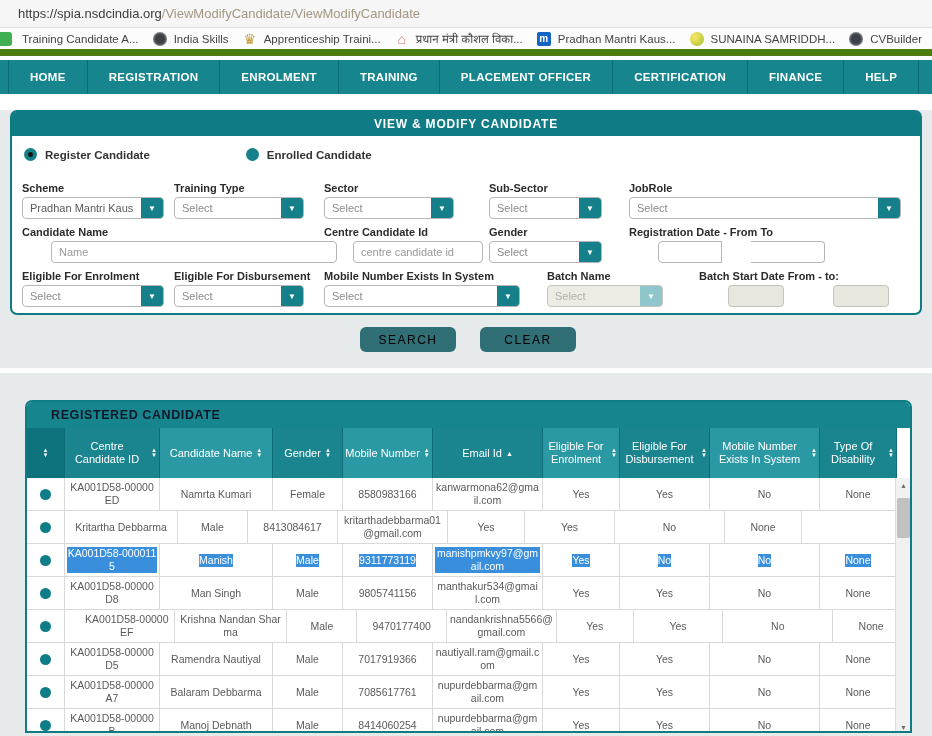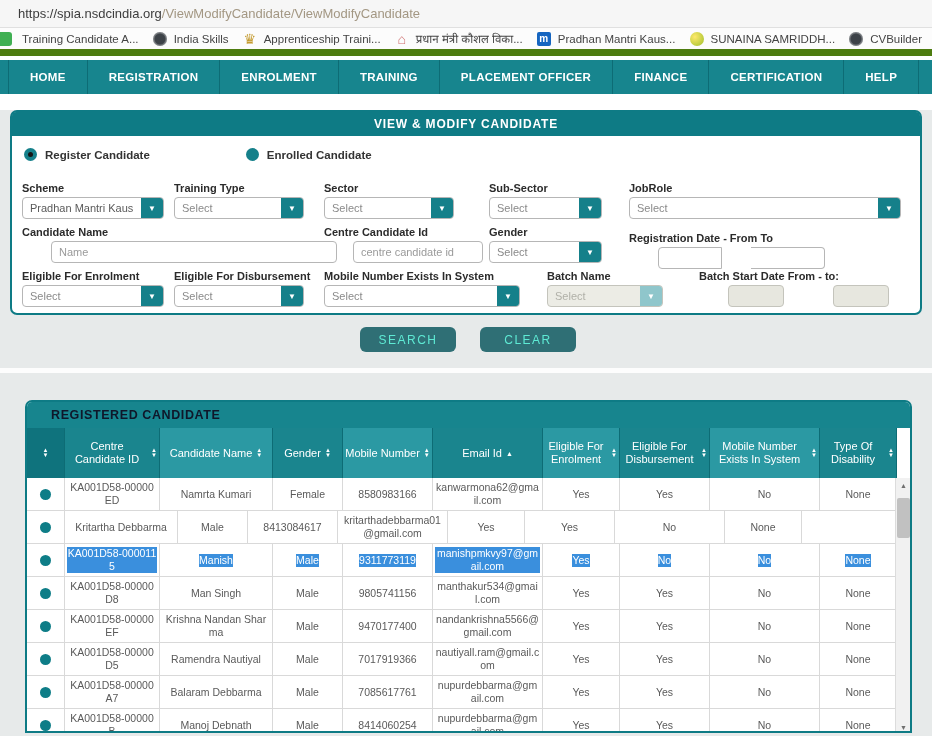--- a/index.html
+++ b/index.html
@@ -61,21 +61,21 @@
     display:flex; align-items:center; justify-content:center; flex:0 0 22px; border-radius:0 3px 3px 0; }
   .tinput { height:22px; width:100%; border:1px solid #b6b6b6; border-radius:4px;
     font-size:11px; color:#555; padding:0 7px; font-family:"Liberation Sans",sans-serif;margin-left:29px; }
   .tinput::placeholder { color:#9a9a9a; }
   .select.disabled { background:#ececе5; background:#ecece5; border-color:#c4c4bc; }
   .select.disabled .sval { color:#b0b0a8; }
   .select.disabled .arr { background:#8fc6cb; }
   .tinput.disabled { background:#e7e7df; border-color:#c4c4bc; }
 
   .btn-row { position:relative; height:53px; }
-  .btn { position:absolute; top:12px; width:96px; height:25px; background:#2f6f75; color:#5eead4;
+  .btn { position:absolute; top:12px; width:96px; height:25px; background:#2f6f75; color:#000000;
     border:none; border-radius:6px; font-size:12px; letter-spacing:1.5px;
     font-family:"Liberation Sans",sans-serif; cursor:pointer; }
   .btn-search { left:360px; }
   .btn-clear { left:480px; }
   .white-strip { height:5px; background:#fdfdfd; }
 
   
   .tbl-panel { margin:27px 0 0 25px; width:887px; height:333px; background:#fff;
     border:2px solid #0e7b85; border-radius:7px 7px 0 0; overflow:hidden; position:relative; }
   .tbl-hd { height:26px; background:#17858e; color:#0f172a; font-size:12.5px; font-weight:bold;
@@ -158,22 +158,22 @@
     </span>
   </div>
 
 <div class="nav-gap"></div>
 <div class="nav">
     <div class="nav-item">HOME</div>
     <div class="nav-item">REGISTRATION</div>
     <div class="nav-item">ENROLMENT</div>
     <div class="nav-item">TRAINING</div>
     <div class="nav-item">PLACEMENT OFFICER</div>
+    <div class="nav-item">CERTIFICATION</div>
     <div class="nav-item">FINANCE</div>
-    <div class="nav-item">CERTIFICATION</div>
     <div class="nav-item">HELP</div>
   </div>
 
 <div class="content">
 
   <div class="panel">
     <div class="panel-hd">VIEW &amp; MODIFY CANDIDATE</div>
     <div class="panel-body">
 
       <div class="radio-row">
@@ -231,21 +231,21 @@
         <div class="flabel">Centre Candidate Id</div>
         <input class="tinput" placeholder="centre candidate id" style="">
       </div>
       <div class="fld" style="left:477px; top:90px; width:113px;">
         <div class="flabel">Gender</div>
         <div class="select">
           <span class="sval">Select</span>
           <span class="arr">▼</span>
         </div>
       </div>
-      <div class="fld" style="left:617px; top:96px; width:140px;">
+      <div class="fld" style="left:617px; top:90px; width:140px;">
         <div class="flabel">Registration Date - From To</div>
         <div style="display:flex;">
           <input class="tinput" style="width: 64px; border-radius: 4px 0px 0px 4px;">
           <input class="tinput" style="width: 74px; border-left: none; border-radius: 0px 4px 4px 0px;">
         </div>
       </div>
 
       <div class="fld" style="left:10px; top:134px; width:142px;">
         <div class="flabel">Eligible For Enrolment</div>
         <div class="select">
@@ -484,21 +484,21 @@
             <span>No</span>
           </div>
           <div class="td" style="width: 77px;">
             <span>None</span>
           </div>
         </div>
         <div class="trow">
           <div class="td" style="width: 38px;">
             <span class="dot"></span>
           </div>
-          <div class="td" style="width: 95px;">
+          <div class="td" style="width: 95px; margin-left: 15px;">
             <span>KA001D58-00000EF</span>
           </div>
           <div class="td" style="width: 113px;">
             <span>Krishna Nandan Sharma</span>
           </div>
           <div class="td" style="width: 70px;">
             <span>Male</span>
           </div>
           <div class="td" style="width: 90px;">
             <span>9470177400</span>

